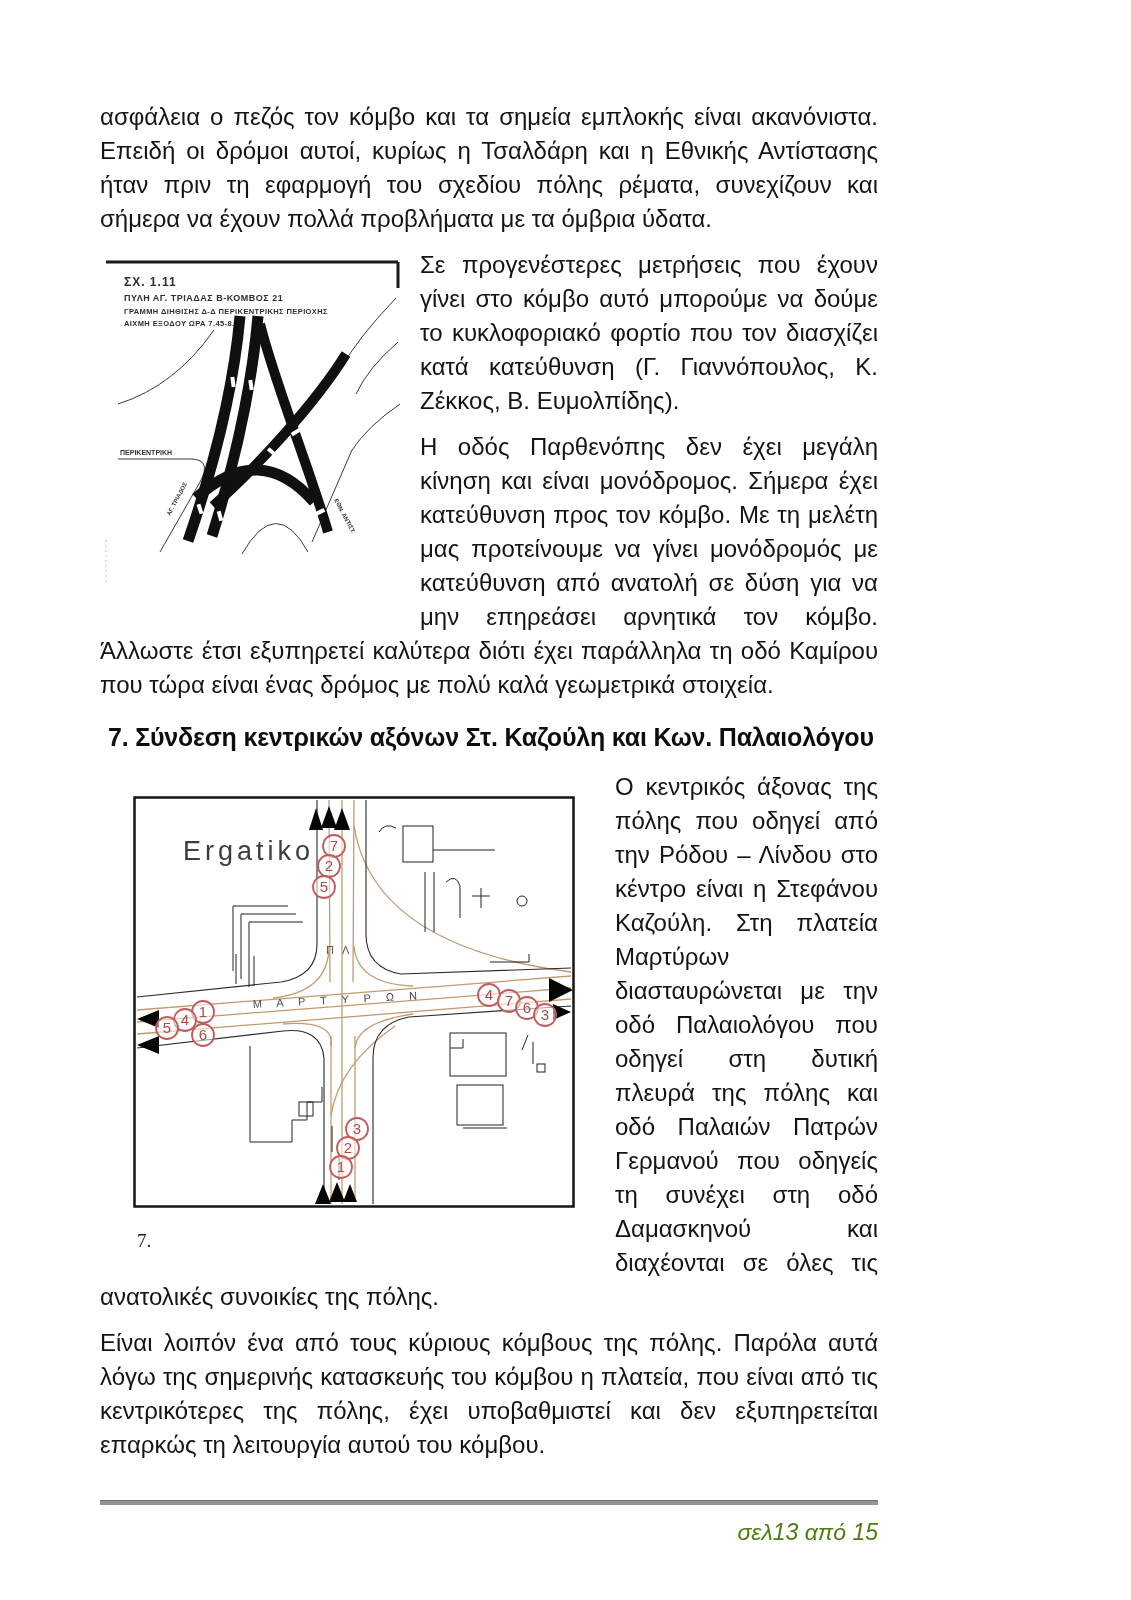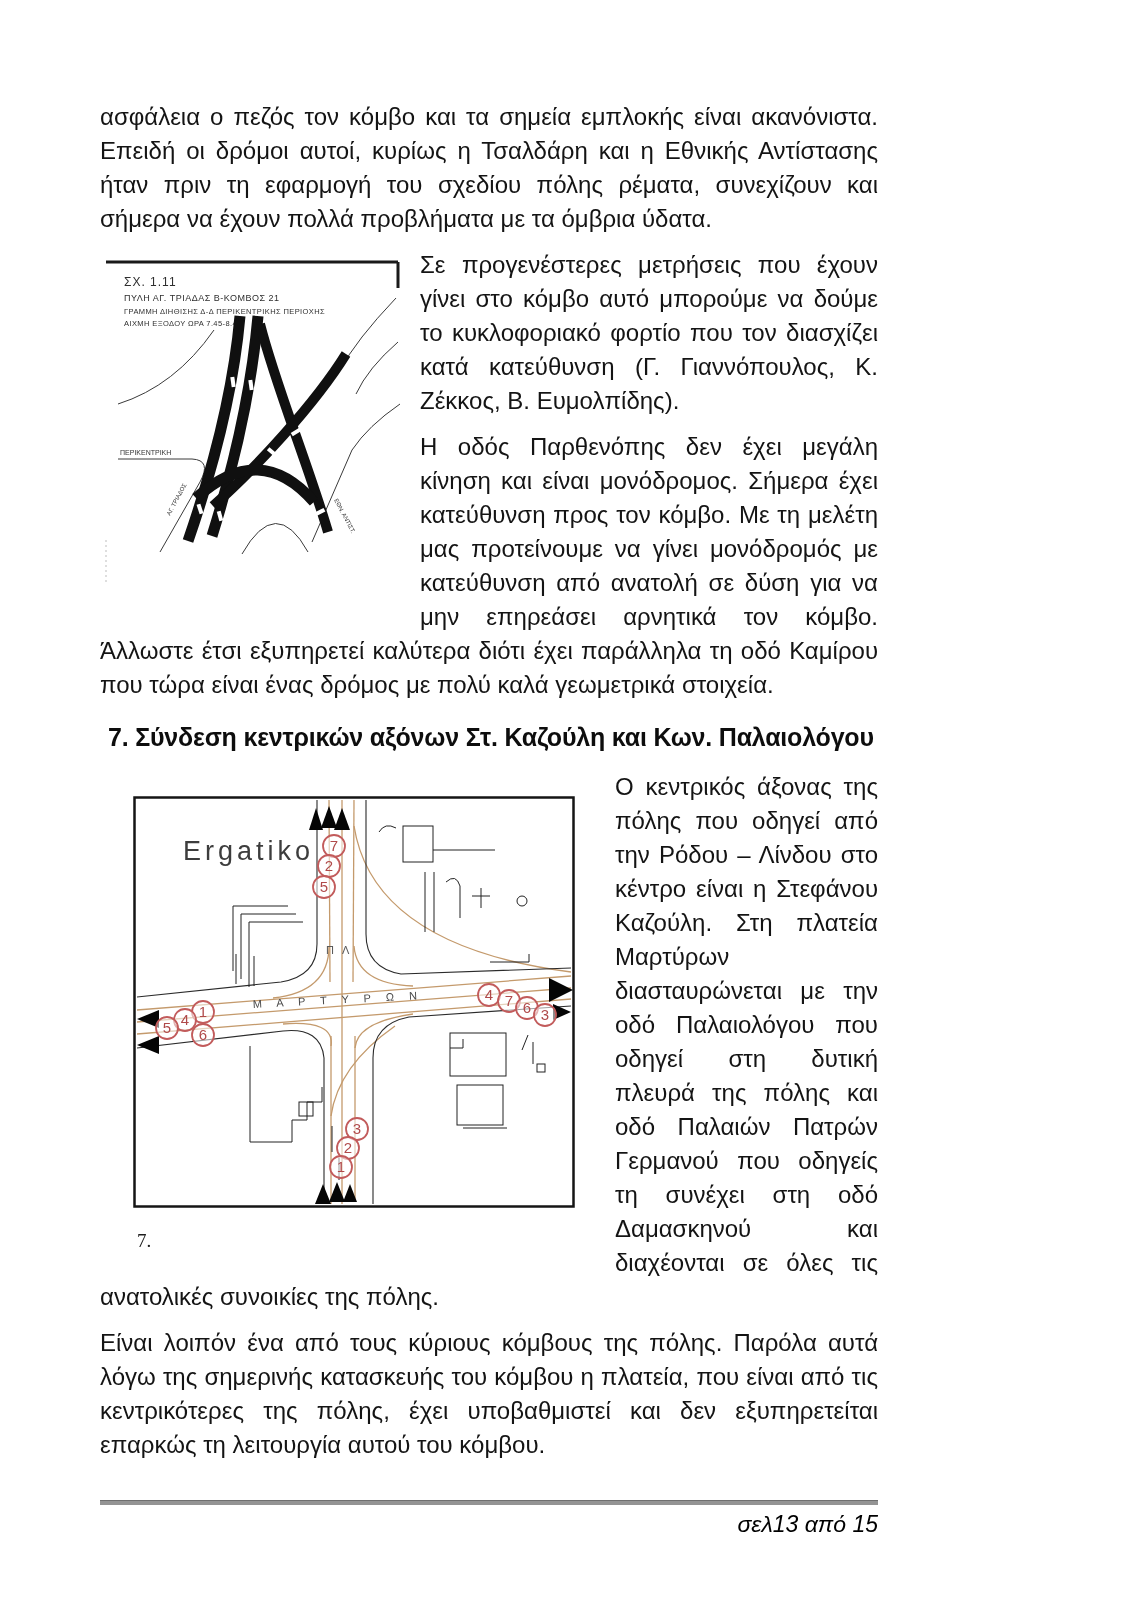--- a/index.html
+++ b/index.html
@@ -21,20 +21,21 @@
   h2.sect{
     font-size:25px;line-height:30px;
     font-weight:bold;color:#0d0d0d;
     margin:8px 0 18px 8px;
     letter-spacing:-0.2px;
   }
   .clearfix::after{content:"";display:block;clear:both;}
   .fig1-wrap{
     float:left;width:312px;height:362px;
     margin:6px 8px 0 0;
+    font-weight:bold;
   }
   .fig2-wrap{
     float:left;width:442px;
     margin:26px 40px 6px 33px;
     padding-bottom:14px;
   }
   .fig2-caption{
     display:flex;gap:26px;align-items:baseline;
     font-family:"Liberation Serif","DejaVu Serif",serif;
     font-size:19px;line-height:26px;color:#1d1d1d;
@@ -42,22 +43,22 @@
   }
   .h8{margin-top:52px;}
   .footer-rule{
     height:4px;background:#949494;border-top:1px solid #6f6f6f;
     margin-top:26px;
   }
   .page-num{
     text-align:right;
     font-style:italic;
     font-size:23px;line-height:30px;
-    color:#000000;
-    margin-top:4px;
+    color:#4d7c0f;
+    margin-top:12px;
   }
   svg text{font-family:"Liberation Sans","DejaVu Sans",sans-serif;}
   .scan-text{fill:#2e2e2e;}
 </style>
 </head>
 <body>
 
 <div class="page">
 
   <p class="body">ασφάλεια ο πεζός τον κόμβο και τα σημεία εμπλοκής είναι ακανόνιστα. Επειδή οι δρόμοι αυτοί, κυρίως η Τσαλδάρη και η Εθνικής Αντίστασης ήταν πριν τη εφαρμογή του σχεδίου πόλης ρέματα, συνεχίζουν και σήμερα να έχουν πολλά προβλήματα με τα όμβρια ύδατα.</p>

